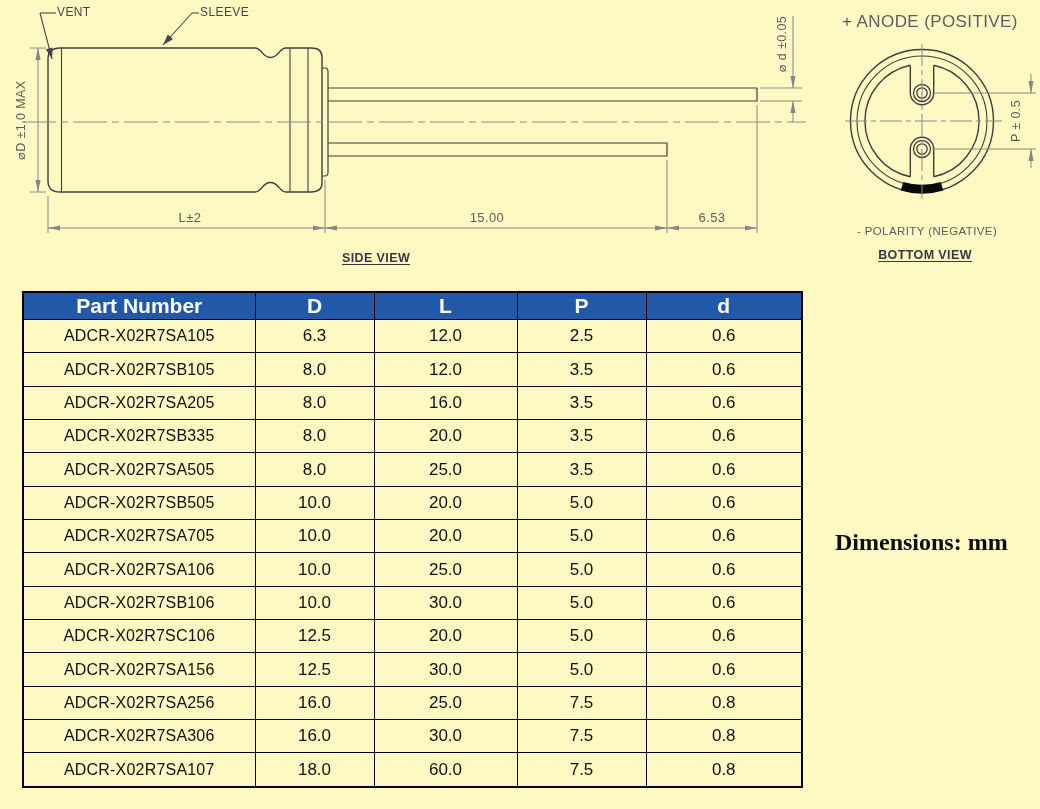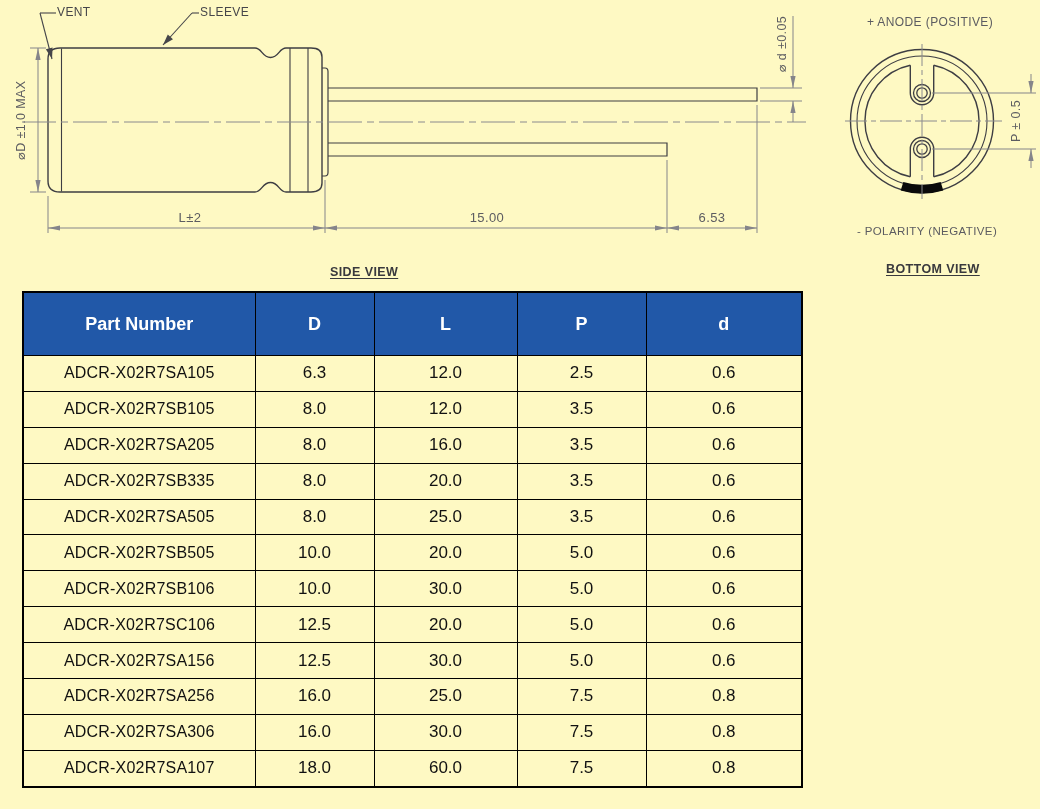--- a/index.html
+++ b/index.html
@@ -12,37 +12,37 @@
   .lbl{
     position:absolute; color:#5c5c61; font-size:12px; letter-spacing:.4px;
     white-space:nowrap; line-height:16px; height:16px;
     font-family:"Liberation Sans","DejaVu Sans",sans-serif;
   }
   .lbl.dark{color:#46464a;}
   .lbl.dim{font-size:13px; text-align:center;}
   .lbl.rot{transform:rotate(-90deg); text-align:center; font-size:12.5px;}
   .caption{
     position:absolute; color:#39393d; font-weight:bold; font-size:12.5px;
-    letter-spacing:.4px; text-decoration:underline;
-    text-underline-offset:2px; white-space:nowrap;margin-top:14px;
+    letter-spacing:.4px; text-align:center; text-decoration:underline;
+    text-underline-offset:2px; white-space:nowrap;
   }
   .units-note{
     position:absolute; left:835px; top:529px; width:190px;
     font-family:"Liberation Serif","DejaVu Serif",serif;
     font-weight:bold; font-size:24px; color:#0d0d0d; white-space:nowrap;
   }
   
   .parts-table{
     position:absolute; left:22px; top:291px; width:779px; height:497px;
     border-collapse:collapse; table-layout:fixed;
     border:2px solid #000;
   }
   .parts-table th{
     background:var(--header-bg,#2158A8); color:var(--header-fg,#ffffff);
-    font-size:18px; font-weight:bold; height:26px; padding:18px;
+    font-size:21px; font-weight:bold; height:26px; padding:0;
     border:1.5px solid #000; text-align:center; vertical-align:middle;margin-top:20px;
   }
   .parts-table td{
     font-size:17px; color:#111; padding:0; height:27px;
     border:1.5px solid #000; text-align:center; vertical-align:middle;
     white-space:nowrap;
   }
   .parts-table td.part-col{font-size:16px; letter-spacing:.2px;margin-top:10px;}
 </style>
 </head>
@@ -142,25 +142,26 @@
 
   <div class="lbl dark" style="left:57px;top:4px;">VENT</div>
   <div class="lbl dark" style="left:200px;top:4px;">SLEEVE</div>
   <div class="lbl rot" style="left:-44px;top:112px;width:130px;">⌀D ±1.0 MAX</div>
   <div class="lbl dim" style="left:150px;top:210px;width:80px;text-align:center;">L±2</div>
   <div class="lbl dim" style="left:447px;top:210px;width:80px;">15.00</div>
   <div class="lbl dim" style="left:672px;top:210px;width:80px;">6.53</div>
   <div class="lbl rot" style="left:737px;top:36px;width:90px;">⌀ d ±0.05</div>
   <div class="caption" style="left:330px;top:251px;width:92px;">SIDE VIEW</div>
 
-  <div class="lbl" style="left:830px;top:14px;width:200px;text-align:center;font-size:12px;">+ ANODE (POSITIVE)</div>
+  <div class="lbl" style="left:830px;top:14px;width:200px;text-align:center;font-size:17px;">+ ANODE (POSITIVE)</div>
   <div class="lbl rot" style="left:976px;top:113px;width:80px;">P ± 0.5</div>
   <div class="lbl" style="left:827px;top:223px;width:200px;text-align:center;font-size:11.5px;">- POLARITY (NEGATIVE)</div>
-  <div class="caption" style="left:886px;top:248px;width:140px;">BOTTOM VIEW</div>
-
+  <div class="caption" style="left:855px;top:248px;width:140px;">BOTTOM VIEW</div>
+
+  <div class="units-note">Dimensions: mm</div>
 
   <table class="parts-table">
     <colgroup>
       <col style="width:232px">
         <col style="width:119px">
         <col style="width:143px">
       <col style="width:129px">
         <col style="width:156px">
     </colgroup>
     <thead>
@@ -209,20 +210,34 @@
           <td>0.6</td>
         </tr>
         <tr>
           <td class="part-col">ADCR-X02R7SB505</td>
           <td>10.0</td>
           <td>20.0</td>
           <td>5.0</td>
           <td>0.6</td>
         </tr>
         <tr>
+          <td class="part-col">ADCR-X02R7SA705</td>
+          <td>10.0</td>
+          <td>20.0</td>
+          <td>5.0</td>
+          <td>0.6</td>
+        </tr>
+        <tr>
+          <td class="part-col">ADCR-X02R7SA106</td>
+          <td>10.0</td>
+          <td>25.0</td>
+          <td>5.0</td>
+          <td>0.6</td>
+        </tr>
+        <tr>
           <td class="part-col">ADCR-X02R7SB106</td>
           <td>10.0</td>
           <td>30.0</td>
           <td>5.0</td>
           <td>0.6</td>
         </tr>
         <tr>
           <td class="part-col">ADCR-X02R7SC106</td>
           <td>12.5</td>
           <td>20.0</td>

